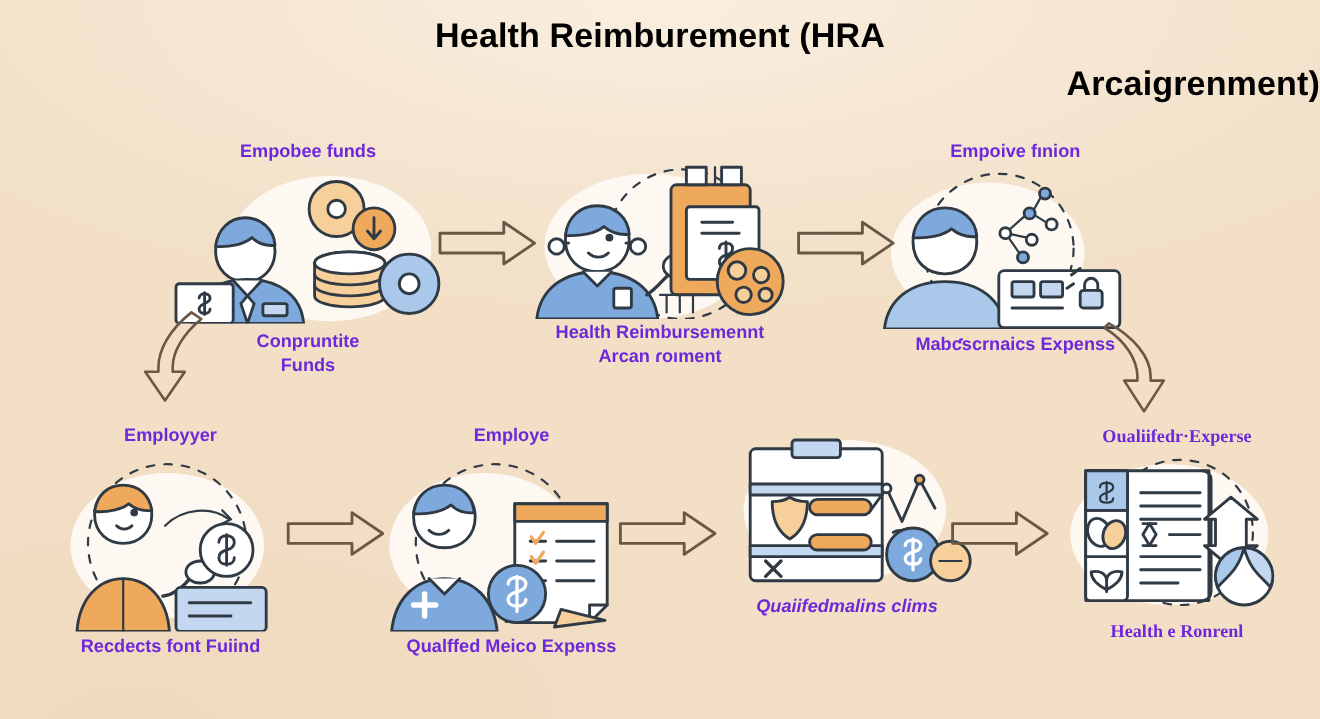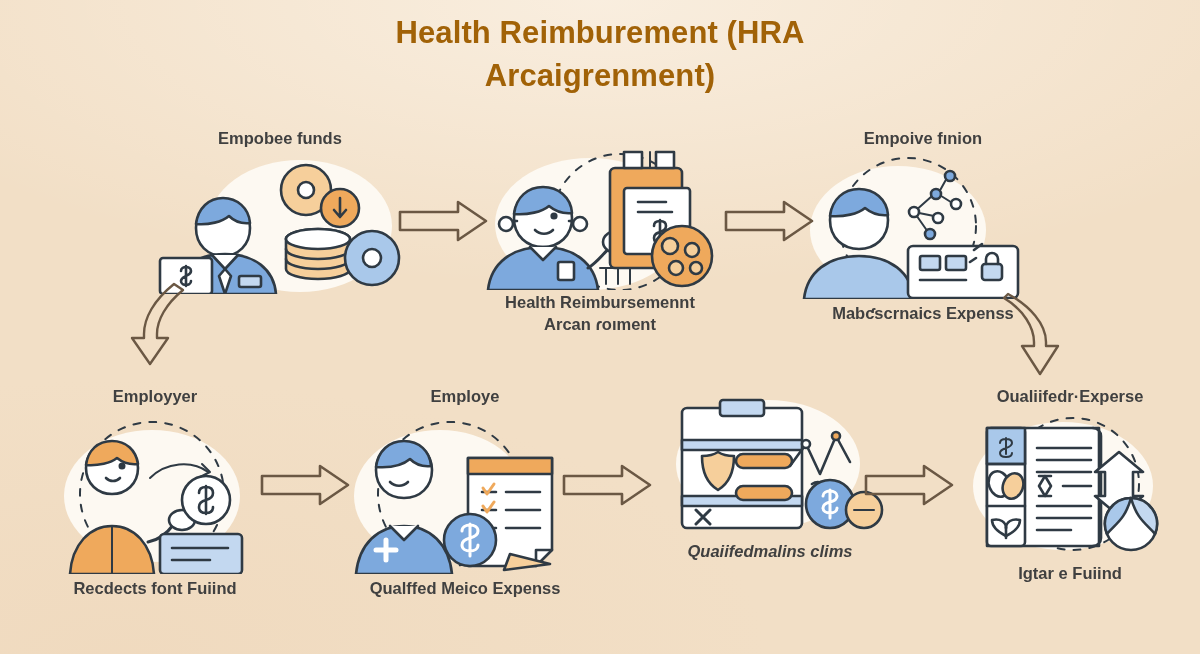--- a/index.html
+++ b/index.html
@@ -18,30 +18,30 @@
       radial-gradient(90% 70% at 10% 100%, rgba(238,214,185,.55) 0%, rgba(238,214,185,0) 60%);
     pointer-events:none;
   }
   .frame{position:absolute;inset:0;}
 
   .title{
     position:absolute;left:0;right:0;top:12px;
     text-align:center;
     font-size:31px;font-weight:bold;line-height:1.38;
     letter-spacing:.1px;
-    color:#a16207;
+    color:#000000;
   }
-  .title .l2{display:block;}
+  .title .l2{display:block;text-align:right;}
 
   
   .node{position:absolute;}
   .node .cap{
     text-align:center;
     font-size:16.5px;font-weight:bold;line-height:1.32;
-    color:#404040;
+    color:#6d28d9;
     white-space:pre-line;
   }
   .art{position:relative;}
   .art svg{display:block;width:100%;height:100%;}
 
   
   .arrow{position:absolute;}
   .arrow svg{display:block;overflow:visible;}
 
   .blob{fill:#fdf9f2;}
@@ -89,20 +89,22 @@
           <circle cx="156" cy="36" r="8" fill="#fff"></circle>
 
           <circle cx="190" cy="54" r="19" fill="#efa95c"></circle>
           <path d="M190 44v18M184 56l6 7 6-7"></path>
 
           <circle cx="222" cy="104" r="27" fill="#a9c8ea"></circle>
           <circle cx="222" cy="104" r="9" fill="#fff"></circle>
         </g>
       </svg>
     </div>
+    <div class="cap" style="margin-top:6px;">Conpruntite
+Funds</div>
   </div>
 
   <div class="node" style="left:470px;top:150px;width:260px;">
     <div class="art" style="width:260px;height:140px;">
       <svg viewBox="0 0 260 140">
         <ellipse class="blob" cx="120" cy="74" rx="95" ry="66"></ellipse>
         <g fill="none" stroke="#2f3a44" stroke-width="2.6" stroke-linecap="round" stroke-linejoin="round">
 
           <circle cx="150" cy="72" r="68" stroke-dasharray="7 9" stroke-width="2"></circle>
 
@@ -302,21 +304,21 @@
           <path d="M190 98v28M183 104c0-3 3-5 7-5s7 2 7 5-3 5-7 6-7 3-7 6 3 5 7 5 7-2 7-5" stroke="#fff" stroke-width="3"></path>
 
           <circle cx="224" cy="118" r="18" fill="#f6cf9b"></circle>
           <path d="M214 118h20" stroke-width="2"></path>
         </g>
       </svg>
     </div>
     <div class="cap" style="margin-top:4px;font-style:italic;">Quaiifedmalins clims</div>
   </div>
 
-  <div class="node" style="left:945px;top:386px;width:250px;">
+  <div class="node" style="left:945px;top:386px;width:250px;font-family:Liberation Serif, serif;">
     <div class="cap">Oualiifedr·Experse</div>
     <div class="art" style="width:250px;height:145px;margin-top:6px;">
       <svg viewBox="0 0 250 145">
         <ellipse class="blob" cx="118" cy="72" rx="90" ry="64"></ellipse>
         <g fill="none" stroke="#2f3a44" stroke-width="2.6" stroke-linecap="round" stroke-linejoin="round">
           <circle cx="128" cy="70" r="66" stroke-dasharray="7 9" stroke-width="2"></circle>
 
           <path d="M42 14h112v118H42z" fill="#fff"></path>
           <path d="M148 14a8 8 0 018 8v102a8 8 0 01-8 8"></path>
 
@@ -338,21 +340,21 @@
           <path d="M94 62h12M94 82h12"></path>
 
           <path d="M162 56h24v-10l20 24-20 24v-10h-24v10l-20-24 20-24z" fill="#fff" transform="rotate(90 174 70)"></path>
 
           <circle cx="186" cy="110" r="26" fill="#fff"></circle>
           <path d="M186 84a26 26 0 00-24 36c8-10 18-14 24-36z" fill="#a9c8ea"></path>
           <path d="M186 84a26 26 0 0124 36c-8-10-18-14-24-36z" fill="#c3d8f0"></path>
         </g>
       </svg>
     </div>
-    <div class="cap" style="margin-top:4px;">Igtar e Fuiind</div>
+    <div class="cap" style="margin-top:4px;">Health e Ronrenl</div>
   </div>
 
   <div class="arrow" style="left:258px;top:462px;">
     <svg width="94" height="46" viewBox="0 0 94 46">
       <path d="M4 14h58V4l28 19-28 19V32H4z" fill="none" stroke="#6b5844" stroke-width="2.6" stroke-linejoin="round"></path>
     </svg>
   </div>
   <div class="arrow" style="left:560px;top:462px;">
     <svg width="94" height="46" viewBox="0 0 94 46">
       <path d="M4 14h58V4l28 19-28 19V32H4z" fill="none" stroke="#6b5844" stroke-width="2.6" stroke-linejoin="round"></path>

